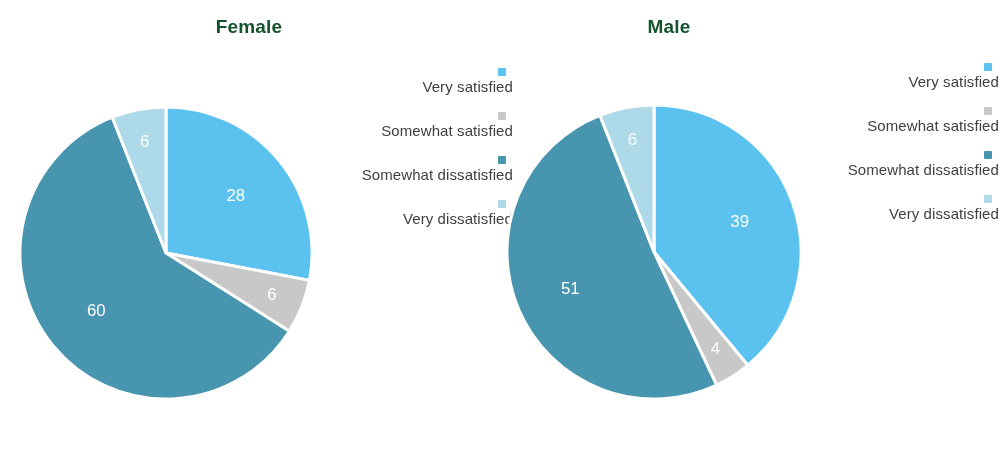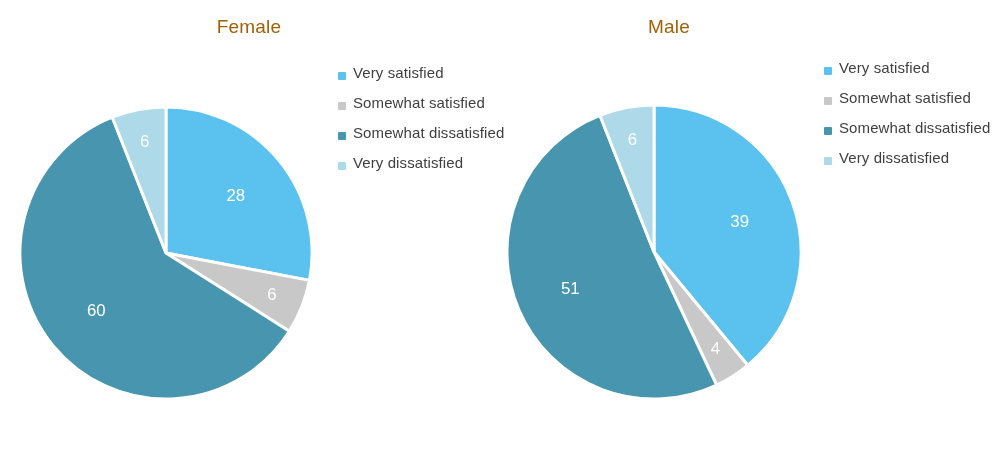--- a/index.html
+++ b/index.html
@@ -27,22 +27,22 @@
   }
   #panel-female { left: 0px;   width: 500px; }
   #panel-male   { left: 484px; width: 500px; }
 
   .panel-title {
     position: absolute;
     top: 16px;
     width: 330px;
     text-align: center;
     font-size: 19px;
-    font-weight: 400;
-    color: #a16207;
+    font-weight: 700;
+    color: #14532d;
     letter-spacing: 0.2px;
     white-space: nowrap;
   }
   #panel-female .panel-title { left: 84px; }
   #panel-male   .panel-title { left: 20px; }
 
   .pie-wrap {
     position: absolute;
   }
   #pie-female { left: 18px;  top: 105px; width: 296px; height: 296px; }
@@ -60,22 +60,23 @@
 
   .legend {
     position: absolute;
     width: 175px;
   }
   #legend-female { left: 338px; top: 62px; }
   #legend-male   { left: 340px; top: 57px; }
 
   .legend-item {
     display: flex;
-    align-items: center;
+    align-items: flex-end;
     margin-bottom: 9px;
+    flex-direction: column;
   }
   .legend-swatch {
     flex: 0 0 auto;
     width: 8px;
     height: 8px;
     margin-top: 6px;
     margin-right: 7px;
     border-radius: 1px;
   }
   .legend-label {

